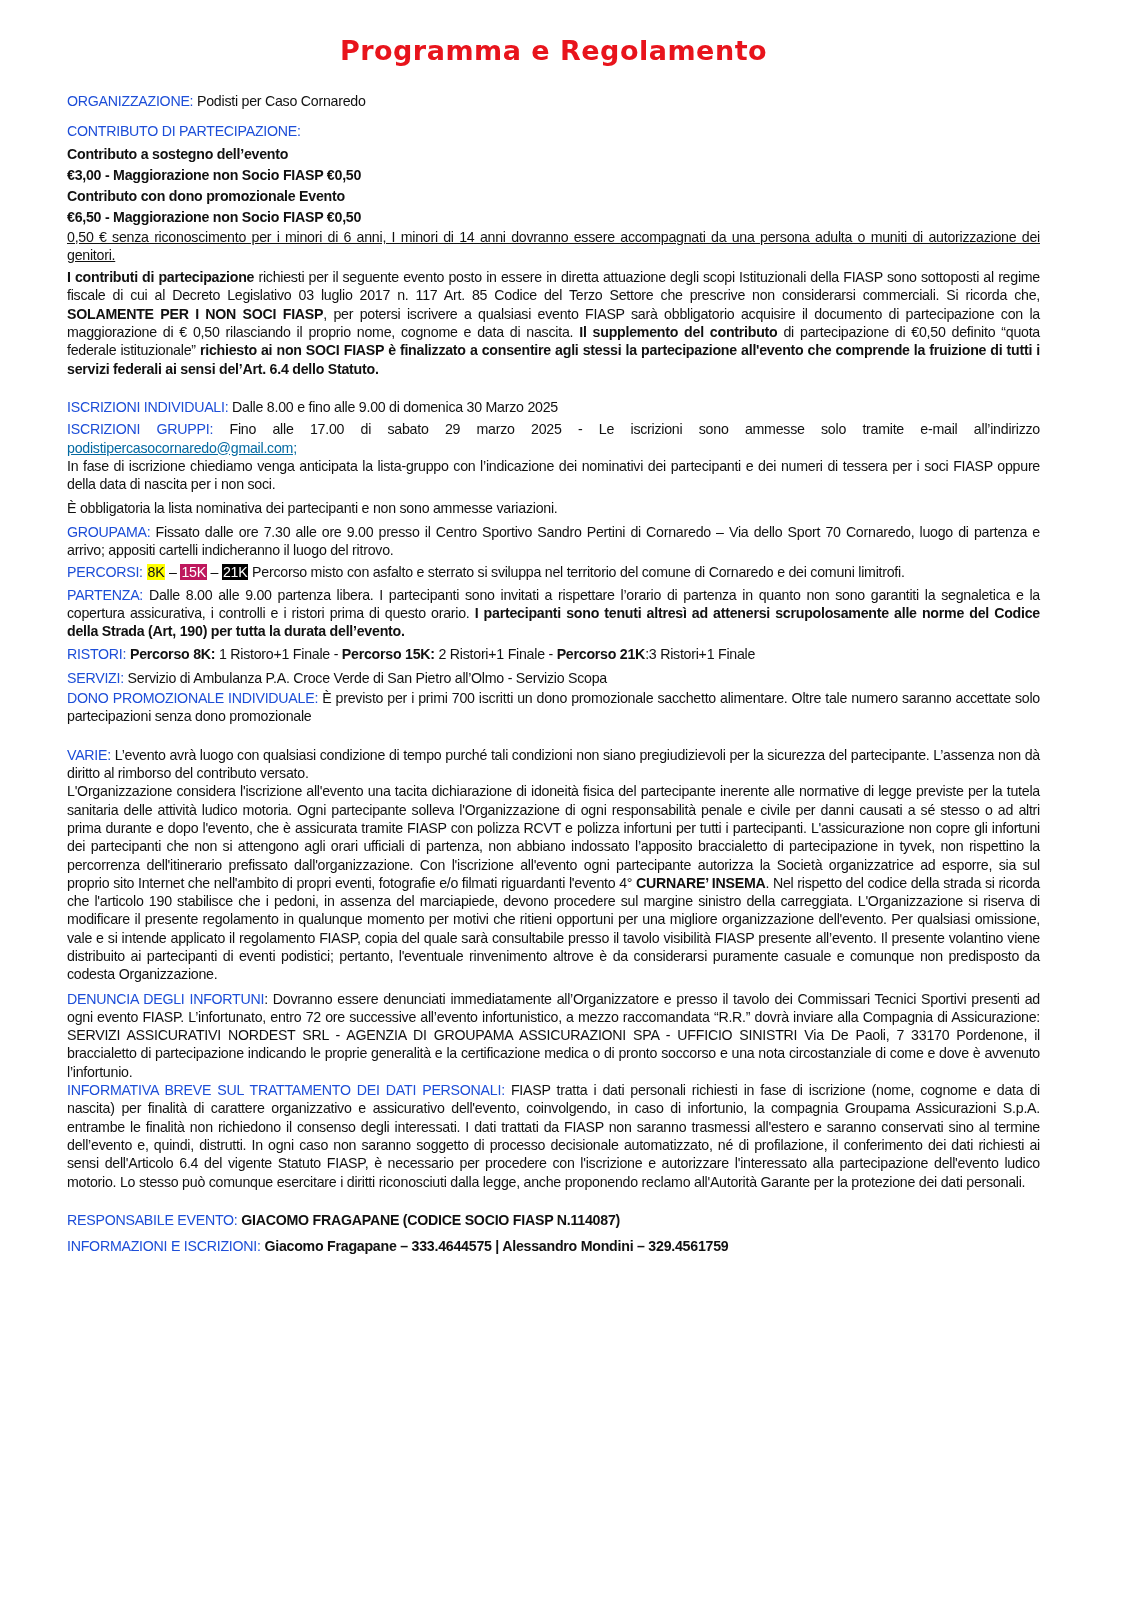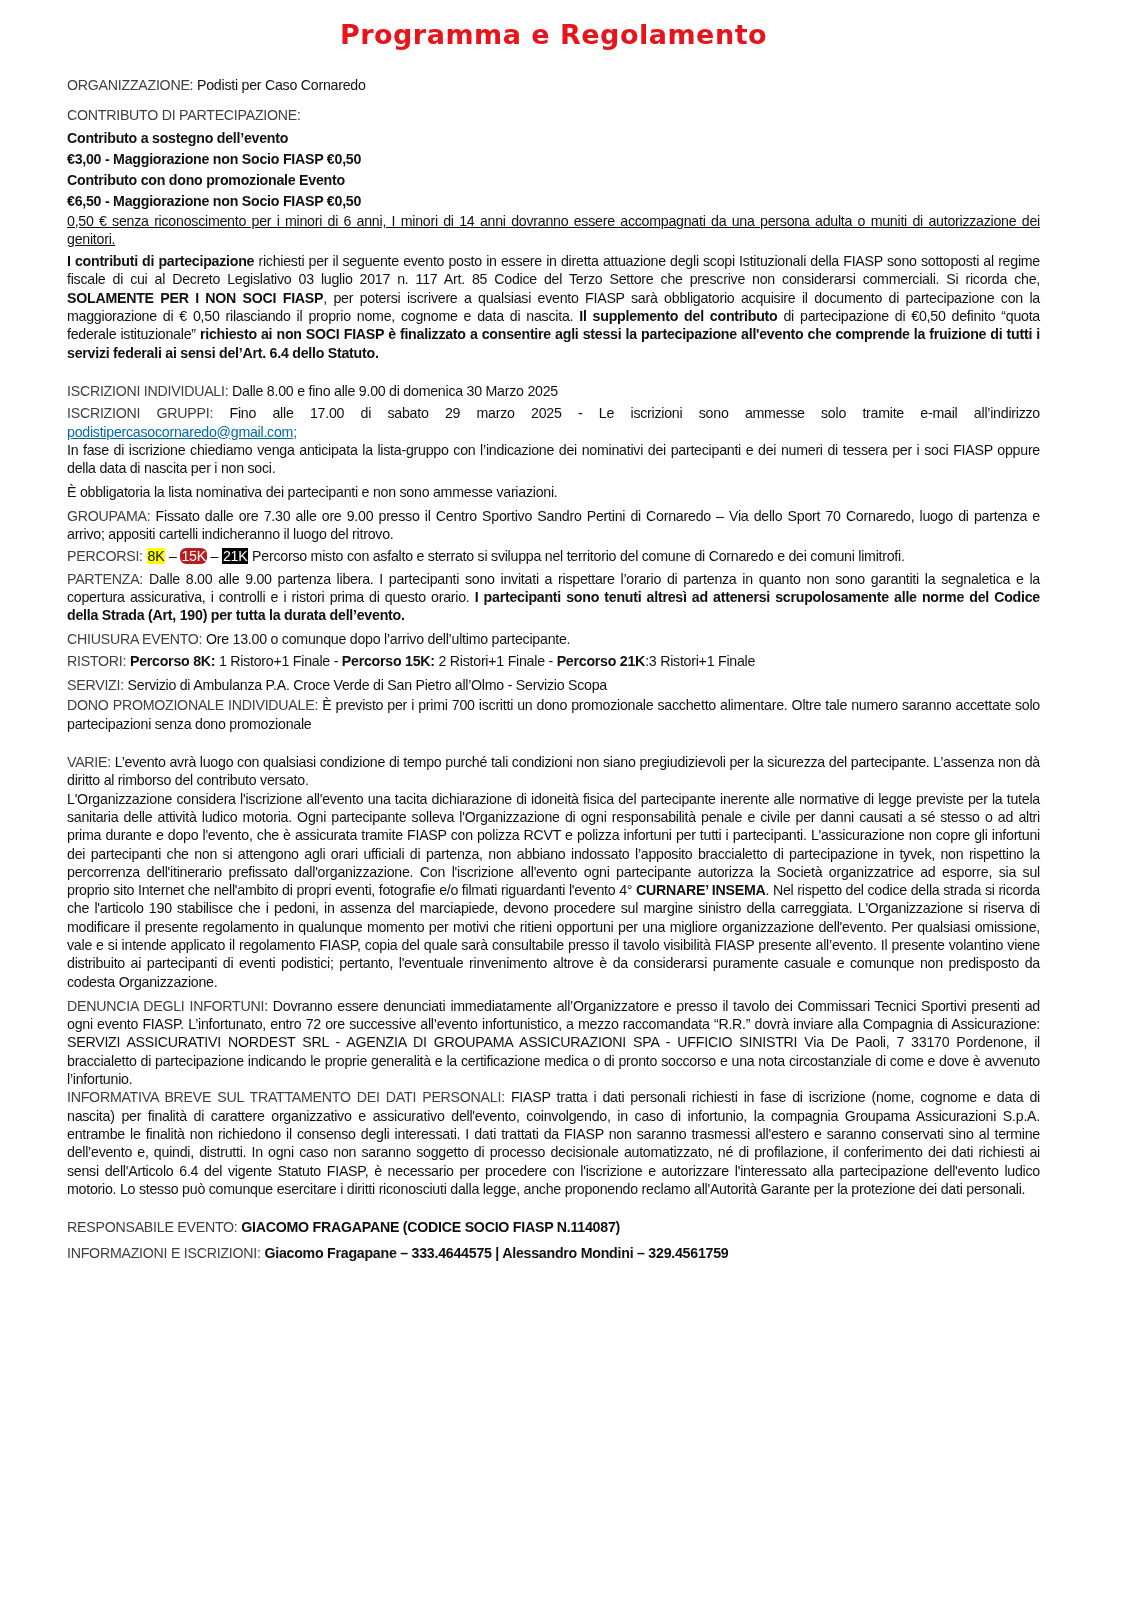--- a/index.html
+++ b/index.html
@@ -1,34 +1,34 @@
 <!DOCTYPE html>
 <html><head>
 <meta charset="utf-8">
 <style>
   html, body { margin: 0; padding: 0; background: #ffffff; }
   body {
     width: 1130px; height: 1600px; position: relative; overflow: hidden;
     font-family: "Liberation Sans", sans-serif;
     color: #111;
   }
-  .page { position: absolute; left: 67px; top: 0; width: 973px; }
+  .page { position: absolute; left: 67px; top: 16px; width: 973px; }
   .title {
     text-align: center; color: #e8141c; font-weight: bold;
     font-size: 27px; letter-spacing: 0.5px;
     margin: 18px 0 0 0; height: 42px; line-height: 34px;
     font-family: "DejaVu Sans", sans-serif;
   }
   .p {
     font-size: 14.2px; line-height: 18.3px; margin: 0;
     text-align: justify; text-align-last: left;
     letter-spacing: -0.25px;
     font-family: "Liberation Sans", sans-serif;
   }
-  .lbl { color: #404040; }
+  .lbl { color: #1d4ed8; }
   .b { font-weight: bold; }
   .u { text-decoration: underline; }
   .link { color: #0369a1; text-decoration: underline; }
   .badge { padding: 0 1px; }
   .fee-row { display: flex; font-weight: bold; font-size: 14.2px; line-height: 21px; letter-spacing: -0.25px; flex-direction: column; }
   .fee-name { width: 338px; }
 </style>
 </head>
 <body>
 
@@ -68,30 +68,27 @@
 
   <p class="p">In fase di iscrizione chiediamo venga anticipata la lista-gruppo con l’indicazione dei nominativi dei partecipanti e dei numeri di tessera per i soci FIASP oppure della data di nascita per i non soci.</p>
   <p class="p" style="margin-top:6px;">È obbligatoria la lista nominativa dei partecipanti e non sono ammesse variazioni.</p>
 
   <p class="p" style="margin-top:5px;">
     <span class="lbl">GROUPAMA:</span><span> Fissato dalle ore 7.30 alle ore 9.00 presso il Centro Sportivo Sandro Pertini di Cornaredo – Via dello Sport 70 Cornaredo, luogo di partenza e arrivo; appositi cartelli indicheranno il luogo del ritrovo.</span>
   </p>
 
   <p class="p" style="margin-top:4px;">
     <span class="lbl">PERCORSI:</span>
-    <span class="badge" style="background:#ffff00;color:#111;">8K</span><span> – </span><span class="badge" style="background:#b91c1c;color:#fff;border-radius:6px;">15K</span><span> – </span><span class="badge" style="background:#000000;color:#fff;">21K</span><span> Percorso misto con asfalto e sterrato si sviluppa nel territorio del comune di Cornaredo e dei comuni limitrofi.</span>
+    <span class="badge" style="background:#ffff00;color:#111;">8K</span><span> – </span><span class="badge" style="background:#be185d;color:#fff;">15K</span><span> – </span><span class="badge" style="background:#000000;color:#fff;">21K</span><span> Percorso misto con asfalto e sterrato si sviluppa nel territorio del comune di Cornaredo e dei comuni limitrofi.</span>
   </p>
 
   <p class="p" style="margin-top:4px;">
     <span class="lbl">PARTENZA:</span><span> Dalle 8.00 alle 9.00 partenza libera. I partecipanti sono invitati a rispettare l’orario di partenza in quanto non sono garantiti la segnaletica e la copertura assicurativa, i controlli e i ristori prima di questo orario. </span><span class="b">I partecipanti sono tenuti altresì ad attenersi scrupolosamente alle norme del Codice della Strada (Art, 190) per tutta la durata dell’evento.</span>
   </p>
 
-  <p class="p" style="margin-top:5px;">
-    <span class="lbl">CHIUSURA EVENTO:</span><span> Ore 13.00 o comunque dopo l’arrivo dell’ultimo partecipante.</span>
-  </p>
 
   <p class="p" style="margin-top:4px;">
     <span class="lbl">RISTORI:</span><span class="b"> Percorso 8K:</span><span> 1 Ristoro+1 Finale - </span><span class="b">Percorso 15K:</span><span> 2 Ristori+1 Finale - </span><span class="b">Percorso 21K</span><span>:3 Ristori+1 Finale</span>
   </p>
 
   <p class="p" style="margin-top:6px;">
     <span class="lbl">SERVIZI:</span><span> Servizio di Ambulanza P.A. Croce Verde di San Pietro all’Olmo - Servizio Scopa</span>
   </p>
 
   <p class="p" style="margin-top:2px;">

